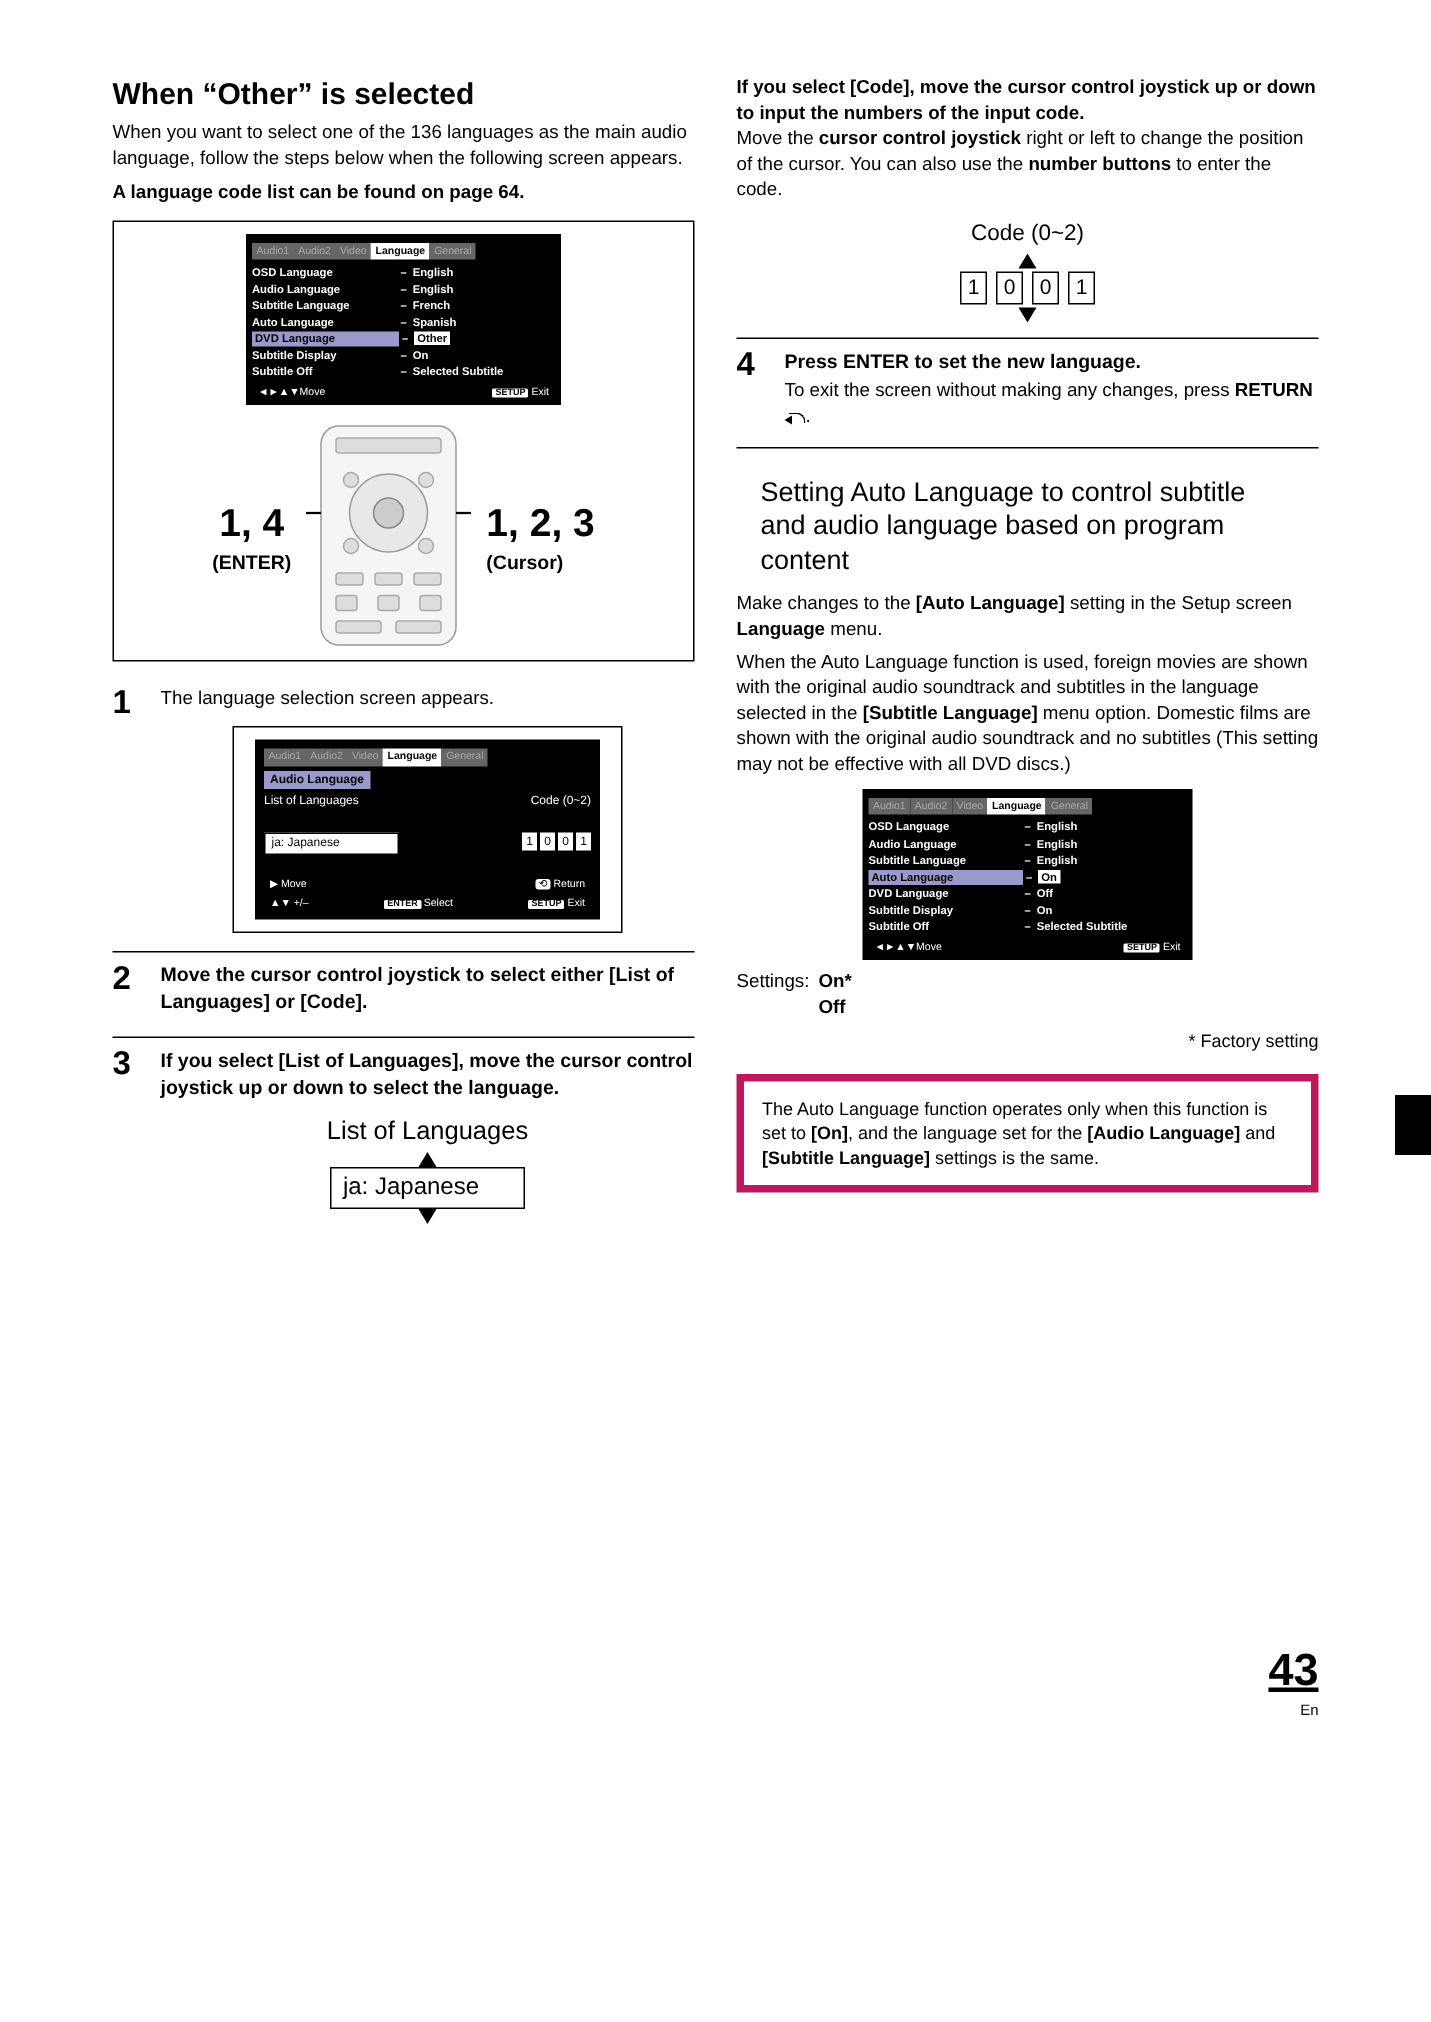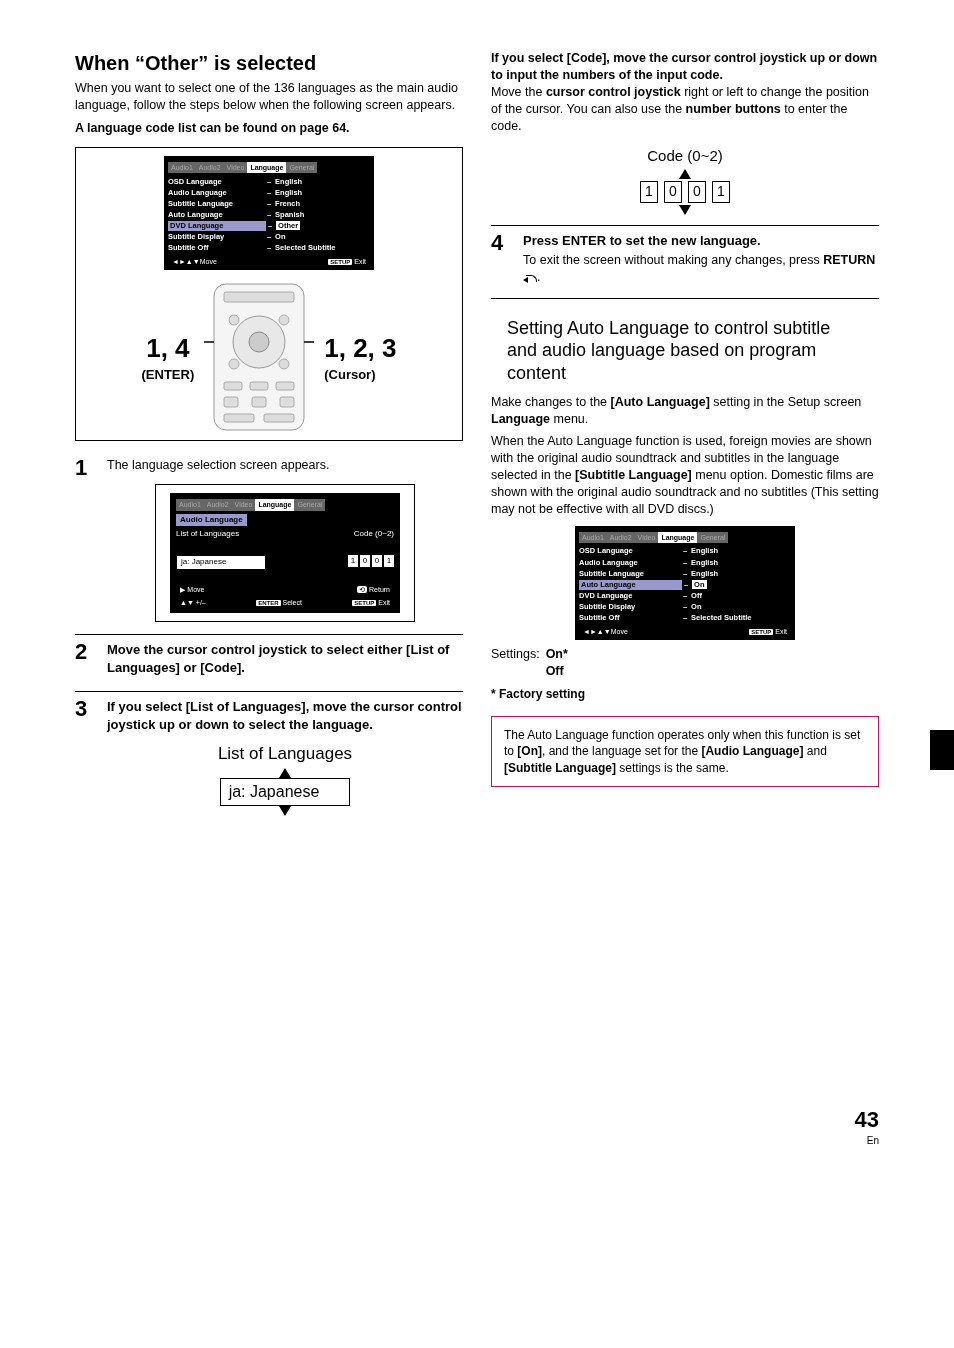--- a/index.html
+++ b/index.html
@@ -59,24 +59,24 @@
   .code-boxes { display:flex; gap: 6px; margin: 2px 0; }
   .code-box { width: 18px; height: 22px; border: 1px solid #000; display:flex; align-items:center; justify-content:center; font-size: 14px; }
 
   
   h2.topic { font-size: 18px; font-weight: normal; line-height: 1.25; margin: 18px 16px 10px; }
   .rule { border-bottom: 1px solid #000; margin: 6px 0; }
 
   
   .settings-fig { margin: 8px 0 4px; display:flex; flex-direction:column; align-items:center; }
   .settings-list { margin: 6px 0 2px; font-size: 12.5px; display:flex; gap:6px;}
-  .factory { font-size: 12px; margin-top: 6px; font-weight: bold; }
-
-  
-  .note-box { border: 1px solid #be185d; padding: 10px 12px; margin-top: 14px; font-size: 12px; line-height:1.35;}
+  .factory { text-align: right; font-size: 12px; margin-top: 6px; }
+
+  
+  .note-box { border: 5px solid #be185d; padding: 10px 12px; margin-top: 14px; font-size: 12px; line-height:1.35;}
 
   
   .osd2 { background:#000; color:#fff; width:230px; font-size:7.5px; padding:6px; }
   .osd2 .hdr { background:#99c; color:#000; padding:1px 4px; font-weight:bold; font-size:8px; display:inline-block; }
   .osd2 .line { margin-top:3px; font-size:8px; display:flex; justify-content:space-between;}
   .dropdown-box { background:#fff; color:#000; border:1px solid #000; padding:1px 4px; font-size:8px; width:90px;}
   .mini-code { display:flex; gap:2px;}
   .mini-code .c { background:#fff; color:#000; width:10px; height:12px; font-size:8px; display:flex; align-items:center; justify-content:center;}
 
   
@@ -348,16 +348,16 @@
     <div class="note-box">
       <span>The Auto Language function operates only when this function is set to </span><span class="bold">[On]</span><span>, and the language set for the </span><span class="bold">[Audio Language]</span><span> and </span><span class="bold">[Subtitle Language]</span><span> settings is the same.</span>
     </div>
   </div>
 </div>
 
 <div class="black-tab"></div>
 
 <div style="position:relative; height:320px;">
   <div style="position:absolute; right:0; bottom:0; text-align:right;">
-    <div class="n" style="font-size:22px; font-weight:bold;">43</div>
+    <div class="n" style="font-size:30px; font-weight:bold;text-decoration:underline;">43</div>
     <div class="l" style="font-size:10px;">En</div>
   </div>
 </div>
 
 </body></html>

